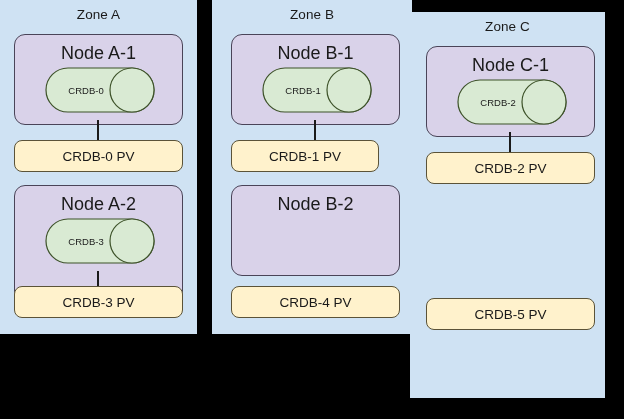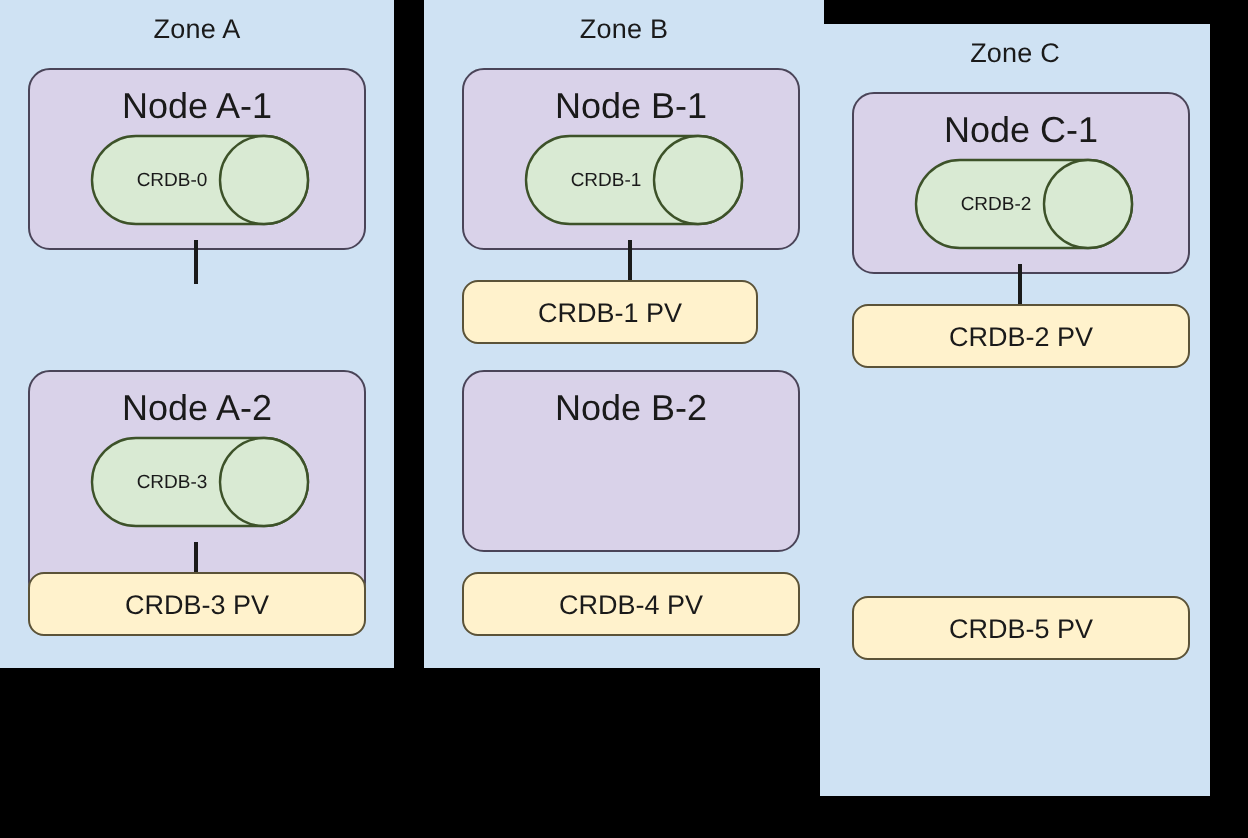--- a/index.html
+++ b/index.html
@@ -104,20 +104,23 @@
       <div class="node-title">Node A-1</div>
       <div class="cylinder" style="left:30px; top:32px; width:110px; height:46px;">
         <svg width="110" height="46" viewBox="0 0 110 46">
           <path d="M23,1 H87 A22,22 0 0 1 87,45 H23 A22,22 0 0 1 23,1 Z" fill="#d9ead3" stroke="#3d5229" stroke-width="1.2"></path>
           <ellipse cx="87" cy="23" rx="22" ry="22" fill="#d9ead3" stroke="#3d5229" stroke-width="1.2"></ellipse>
         </svg>
         <div class="cyl-label" style="width:82px;">CRDB-0</div>
       </div>
     </div>
     <div class="connector" style="left:97px; top:120px; height:22px;"></div>
+    <div class="pv" style="left:14px; top:140px; width:169px; height:32px;">
+      <span class="pv-label">CRDB-0 PV</span>
+    </div>
 
     <div class="node" style="left:14px; top:185px; width:169px; height:117px;">
       <div class="node-title">Node A-2</div>
       <div class="cylinder" style="left:30px; top:32px; width:110px; height:46px;">
         <svg width="110" height="46" viewBox="0 0 110 46">
           <path d="M23,1 H87 A22,22 0 0 1 87,45 H23 A22,22 0 0 1 23,1 Z" fill="#d9ead3" stroke="#3d5229" stroke-width="1.2"></path>
           <ellipse cx="87" cy="23" rx="22" ry="22" fill="#d9ead3" stroke="#3d5229" stroke-width="1.2"></ellipse>
         </svg>
         <div class="cyl-label" style="width:82px;">CRDB-3</div>
       </div>

